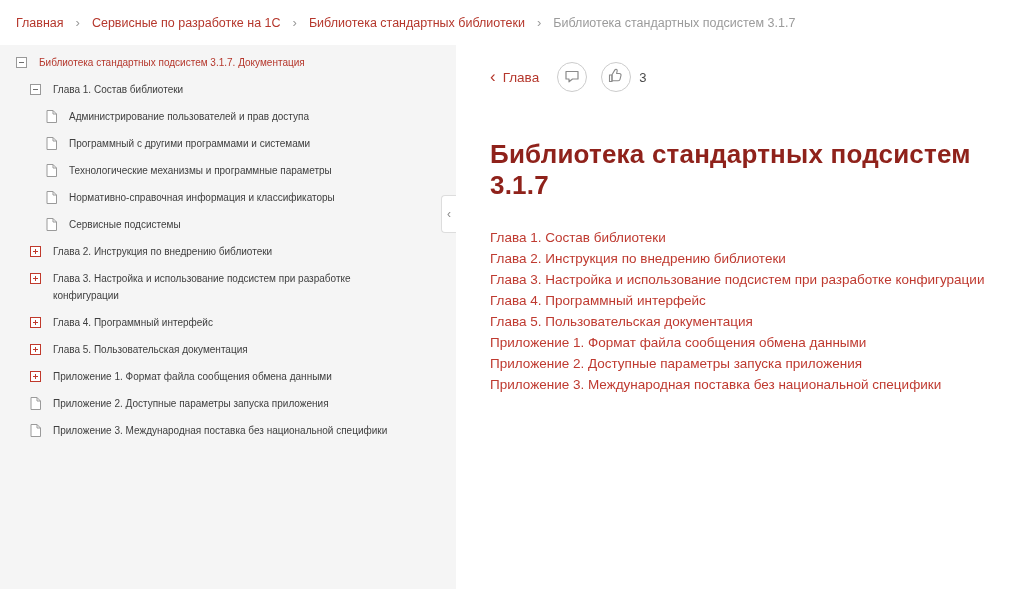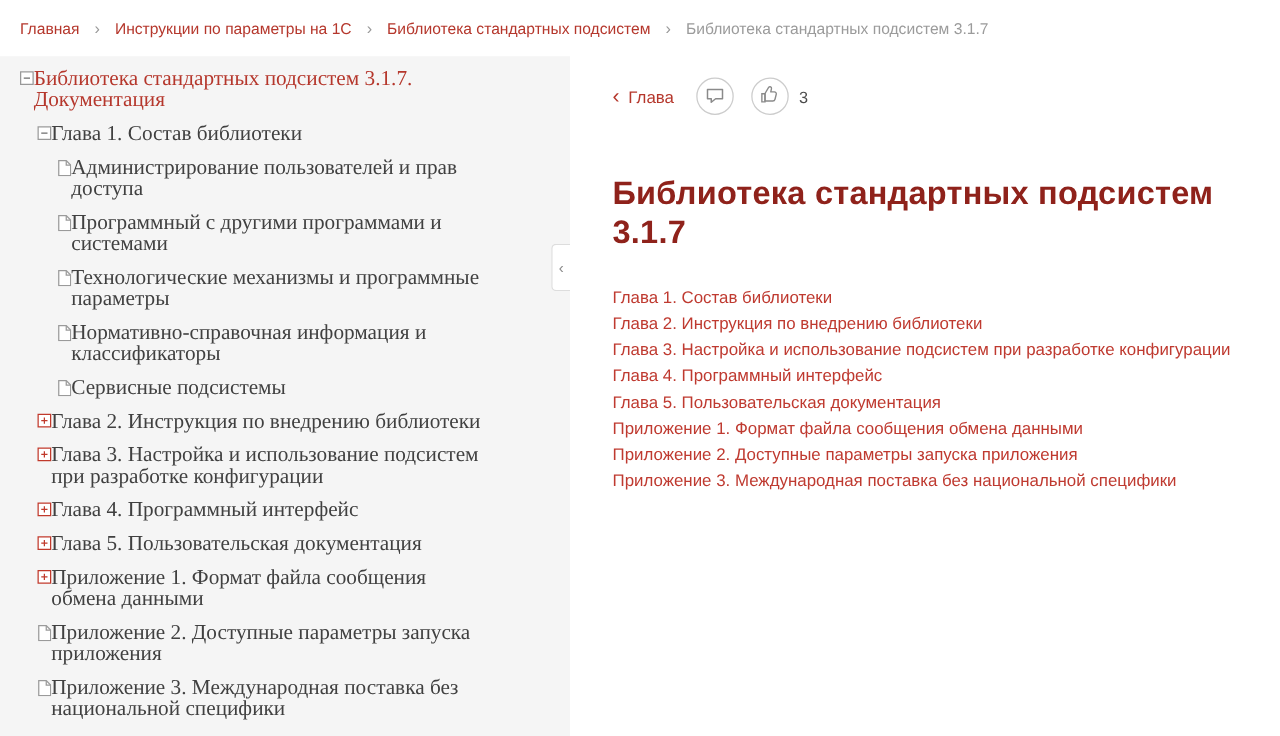--- a/index.html
+++ b/index.html
@@ -13,22 +13,22 @@
   .crumb-link { color:#b5372c; text-decoration:none; cursor:pointer; }
   .crumb-sep { color:#9a9a9a; margin:0 12px; font-size:13px; }
   .crumb-current { color:#9b9b9b; }
 
   
   .layout { display:flex; height:544px; }
 
   
   .sidebar { position:relative; flex:0 0 456px; background:#f5f5f5;
              padding:4px 64px 10px 16px; }
-  .tree-item { display:flex; align-items:flex-start; gap:0;
-               padding:5px 0; font-size:17px; line-height:17px; color:#404040; cursor:pointer;font-family:Liberation Serif, serif; }
+  .tree-item { display:flex; align-items:flex-start; gap:12px;
+               padding:5px 0; font-size:10px; line-height:17px; color:#404040; cursor:pointer; }
   .tree-item.lvl1 { margin-left:14px; }
   .tree-item.lvl2 { margin-left:30px; }
   .tree-item.root .tree-label { color:#b5372c; }
   .tree-label { flex:1 1 auto; }
 
   .toggle { flex:0 0 auto; width:11px; height:11px; margin-top:3px;
             border:1px solid #999; background:#fff; position:relative; cursor:pointer; }
   .toggle::before { content:""; position:absolute; left:2px; right:2px; top:4px; height:1px; background:#6e6e6e; }
   .toggle.plus { border-color:#c0392b; }
   .toggle.plus::before { background:#c0392b; }
@@ -58,23 +58,23 @@
   .doc-link { color:#bf3a30; text-decoration:none; font-size:13.5px; line-height:21px; cursor:pointer; }
 </style>
 </head>
 <body>
 
 <div class="page">
 
   <nav class="breadcrumb">
     <a class="crumb-link">Главная</a>
     <span class="crumb-sep">›</span>
-    <a class="crumb-link">Инструкции по параметры на 1С</a>
+    <a class="crumb-link">Сервисные по разработке на 1С</a>
     <span class="crumb-sep">›</span>
-    <a class="crumb-link">Библиотека стандартных подсистем</a>
+    <a class="crumb-link">Библиотека стандартных библиотеки</a>
     <span class="crumb-sep">›</span>
     <span class="crumb-current">Библиотека стандартных подсистем 3.1.7</span>
   </nav>
 
   <div class="layout">
 
     <aside class="sidebar">
 
       <div class="tree-item root">
         <span class="toggle"></span>

